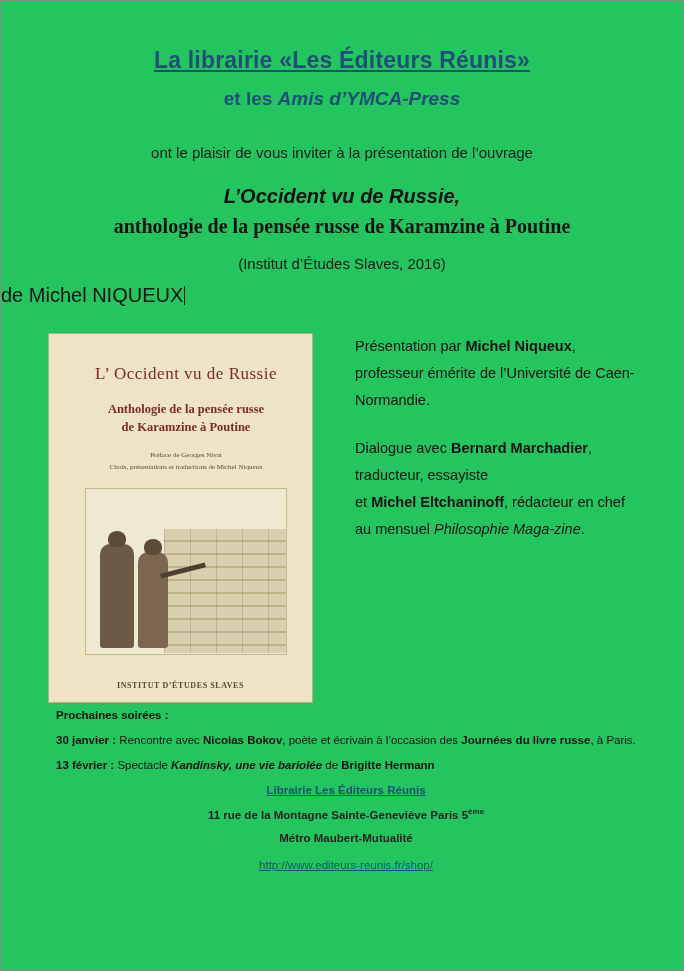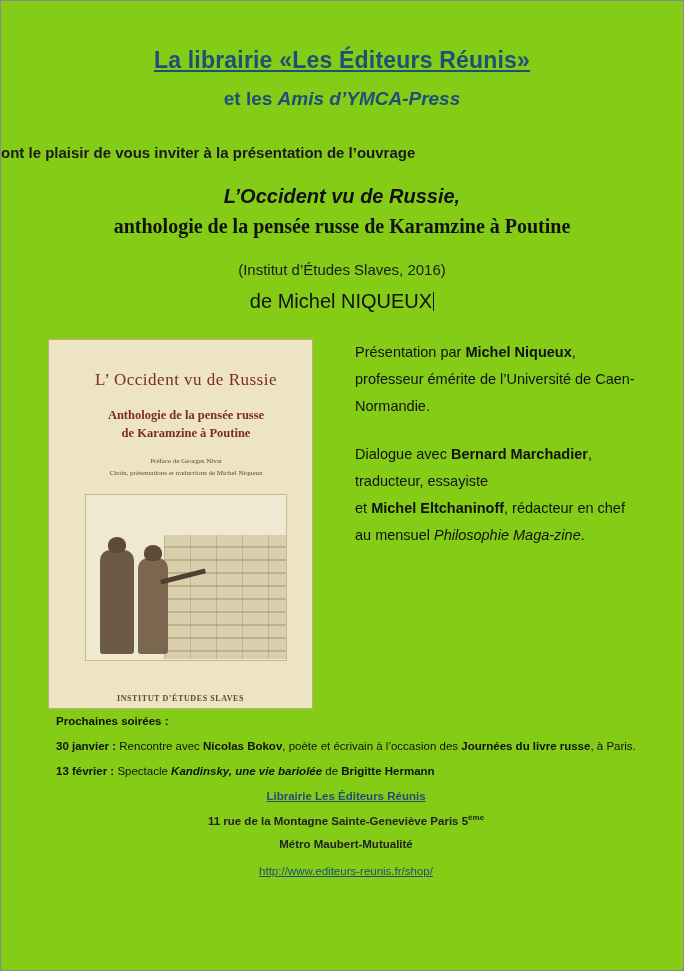--- a/index.html
+++ b/index.html
@@ -10,21 +10,21 @@
     width: 684px;
     height: 971px;
     background: #ffffff;
     font-family: "Liberation Sans", sans-serif;
   }
   .poster {
     position: relative;
     box-sizing: border-box;
     width: 684px;
     height: 971px;
-    background: #84cc16;
+    background: #22c55e;
     border: 1px solid #8a8a8a;
     overflow: hidden;
   }
   .heading-block {
     text-align: center;
     padding-top: 46px;
   }
   .title-main {
     font-size: 23px;
     font-weight: bold;
@@ -36,47 +36,47 @@
     margin-top: 14px;
     font-size: 19px;
     font-weight: bold;
     color: #1f4e79;
   }
   .title-sub .ital {
     font-style: italic;
   }
   .invite-line {
     margin-top: 34px;
+    text-align: center;
     font-size: 15px;
     color: #1a1a1a;
-    font-weight: bold;
   }
   .work-title {
     margin-top: 20px;
     text-align: center;
     font-size: 20px;
     font-weight: bold;
     font-style: italic;
     color: #111111;
     line-height: 1.5;
   }
   .work-title .line2 {
     display: block;
     font-style: normal;
     font-family: Liberation Serif, serif;
   }
   .work-source {
-    margin-top: 20px;
+    margin-top: 14px;
     text-align: center;
     font-size: 15px;
     color: #1a1a1a;
   }
   .author-line {
     margin-top: 12px;
-    text-align: center;
+    text-align: left;
     font-size: 20px;
     color: #111111;
   }
   .caret {
     display: inline-block;
     width: 1px;
     height: 19px;
     background: #111;
     vertical-align: -3px;
     margin-left: 1px;
@@ -174,21 +174,21 @@
     position: absolute;
     top: 16px;
     left: 22px;
     width: 46px;
     height: 5px;
     background: #4e3f30;
     transform: rotate(-14deg);
   }
   .cover-foot {
     position: absolute;
-    bottom: 5px;
+    bottom: 12px;
     left: 0;
     right: 0;
     font-family: "Liberation Serif", serif;
     font-size: 8px;
     font-weight: bold;
     letter-spacing: 0.6px;
     color: #5b4a3a;
   }
   .details {
     margin-left: 42px;

